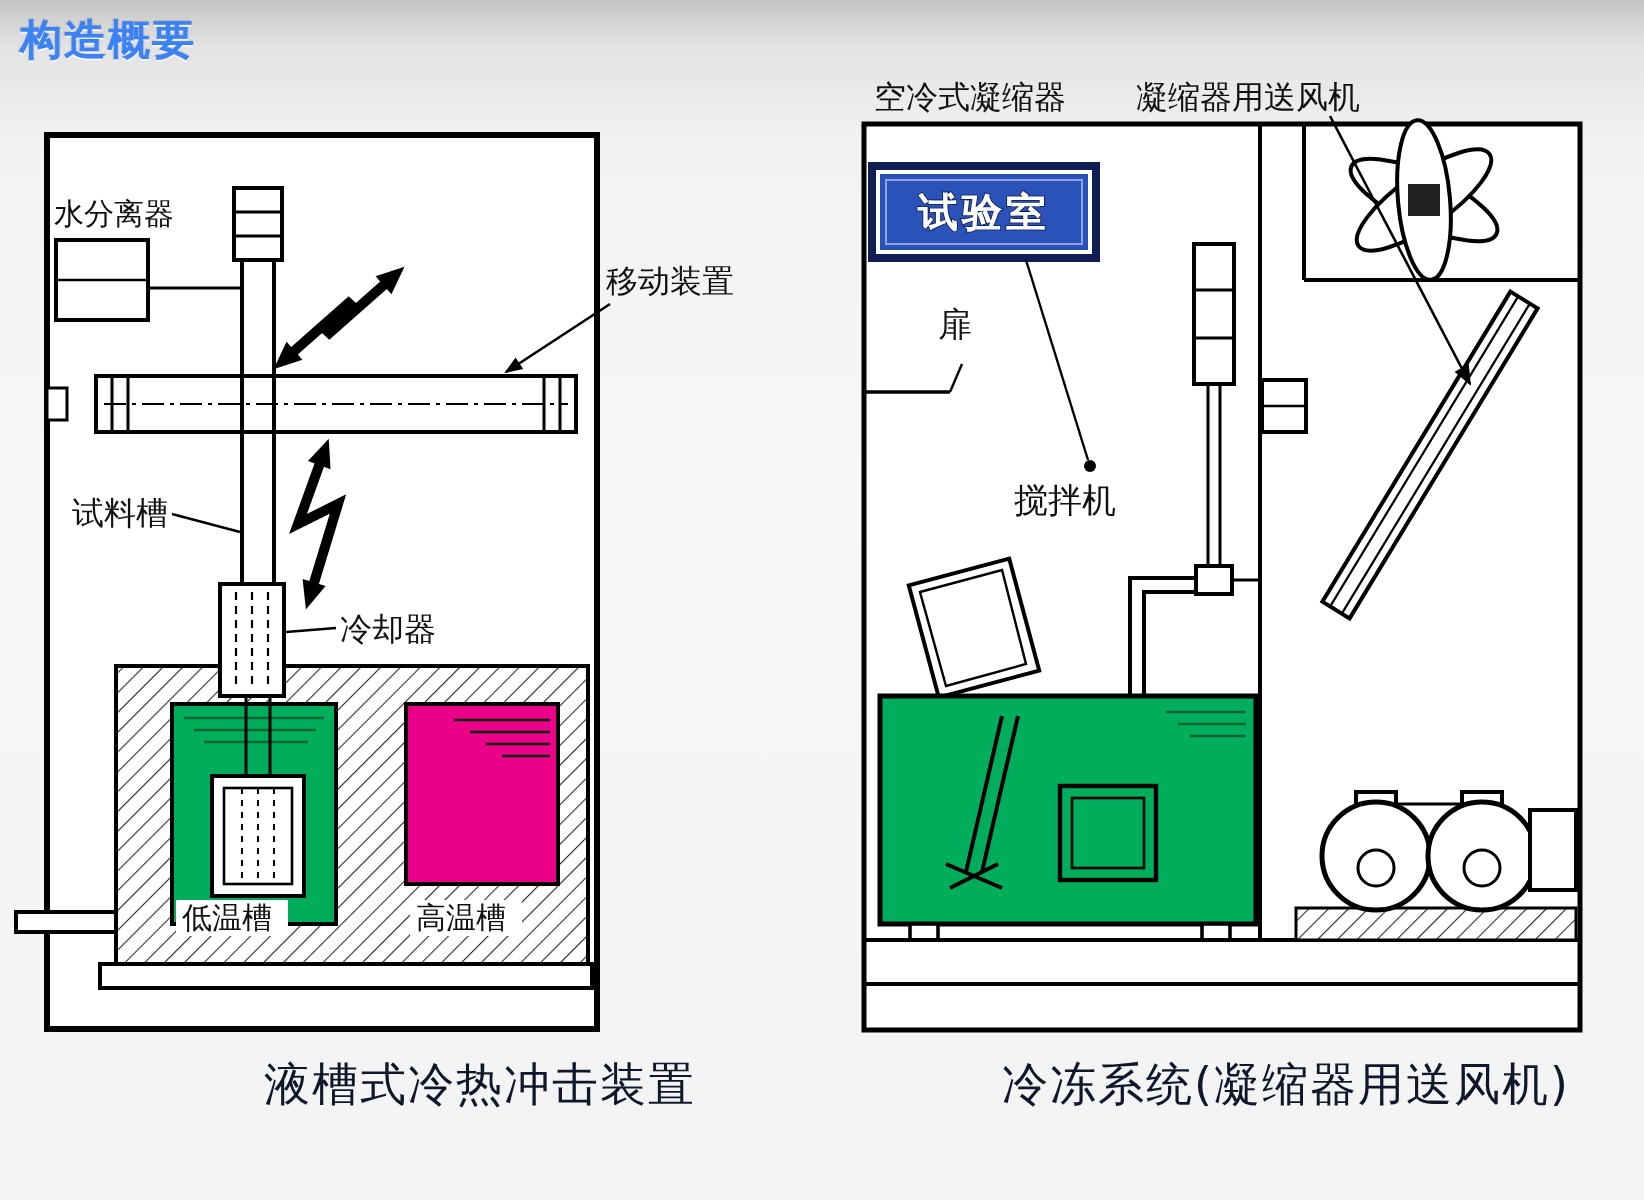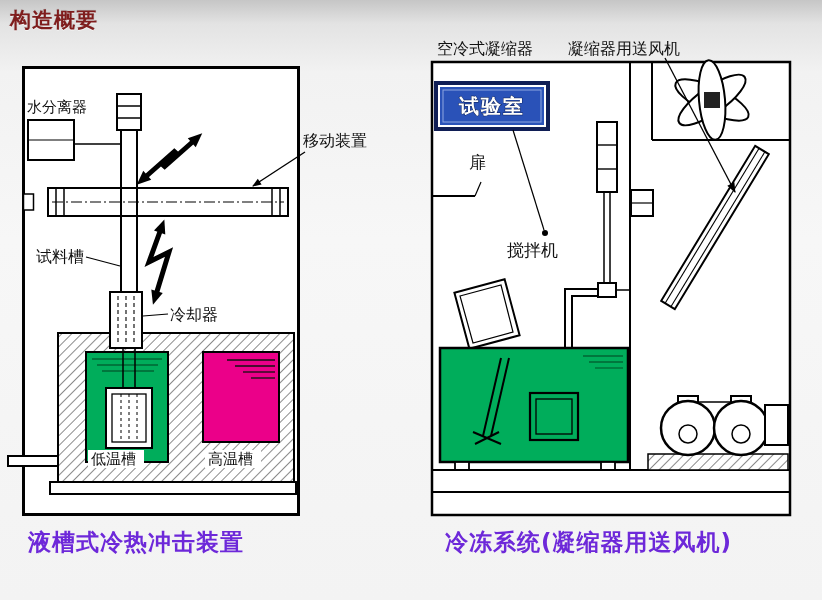--- a/index.html
+++ b/index.html
@@ -3,28 +3,28 @@
 <meta charset="utf-8">
 <style>
   html,body{margin:0;padding:0;}
   body{
     width:822px;height:600px;position:relative;overflow:hidden;
     font-family:"DejaVu Sans",sans-serif;
     background:linear-gradient(180deg,#c6c6c6 0%,#e3e3e3 4%,#f2f2f2 12%,#f7f7f7 40%,#f3f3f3 100%);
   }
   .page-title{
     position:absolute;left:10px;top:6px;
-    font-size:21px;font-weight:bold;color:#7f1d1d;
+    font-size:21px;font-weight:bold;color:#3b82f6;
     text-shadow:0 1px 0 rgba(255,255,255,.7), 0 0 1px rgba(0,0,0,.35);
     letter-spacing:1px;
   }
   svg{position:absolute;}
   .caption{
-    position:absolute;top:527px;font-size:23px;font-weight:bold;color:#6d28d9;
-    text-align:left;letter-spacing:1px;
+    position:absolute;top:527px;font-size:23px;font-weight:normal;color:#0f172a;
+    text-align:right;letter-spacing:1px;
   }
   .caption.left{left:28px;width:320px;}
   .caption.right{left:445px;width:340px;}
   text{fill:#111;}
   .lbl{font-size:16px;}
   .lbl-sm{font-size:15px;}
   .lbl-md{font-size:17px;}
   .chamber-text{font-size:20px;font-weight:bold;fill:#ffffff;letter-spacing:2px;paint-order:stroke;stroke:#0a1a4a;stroke-width:0.8px;}
 </style>
 </head>

